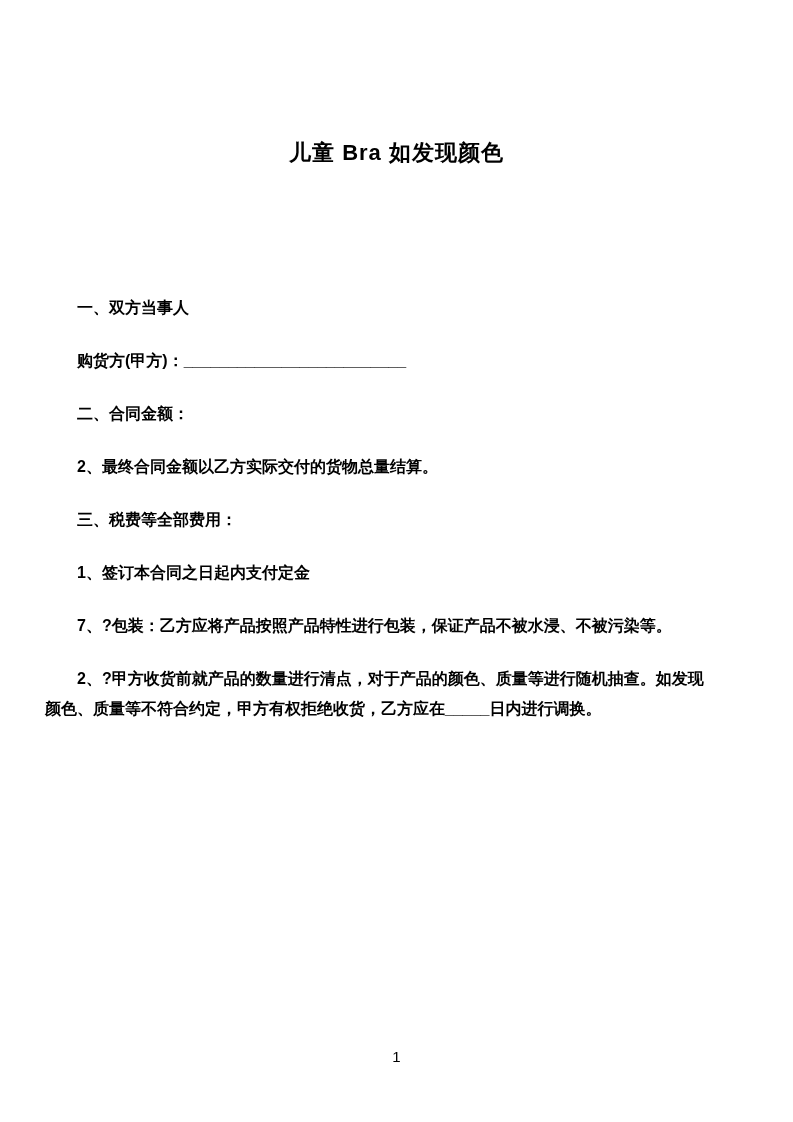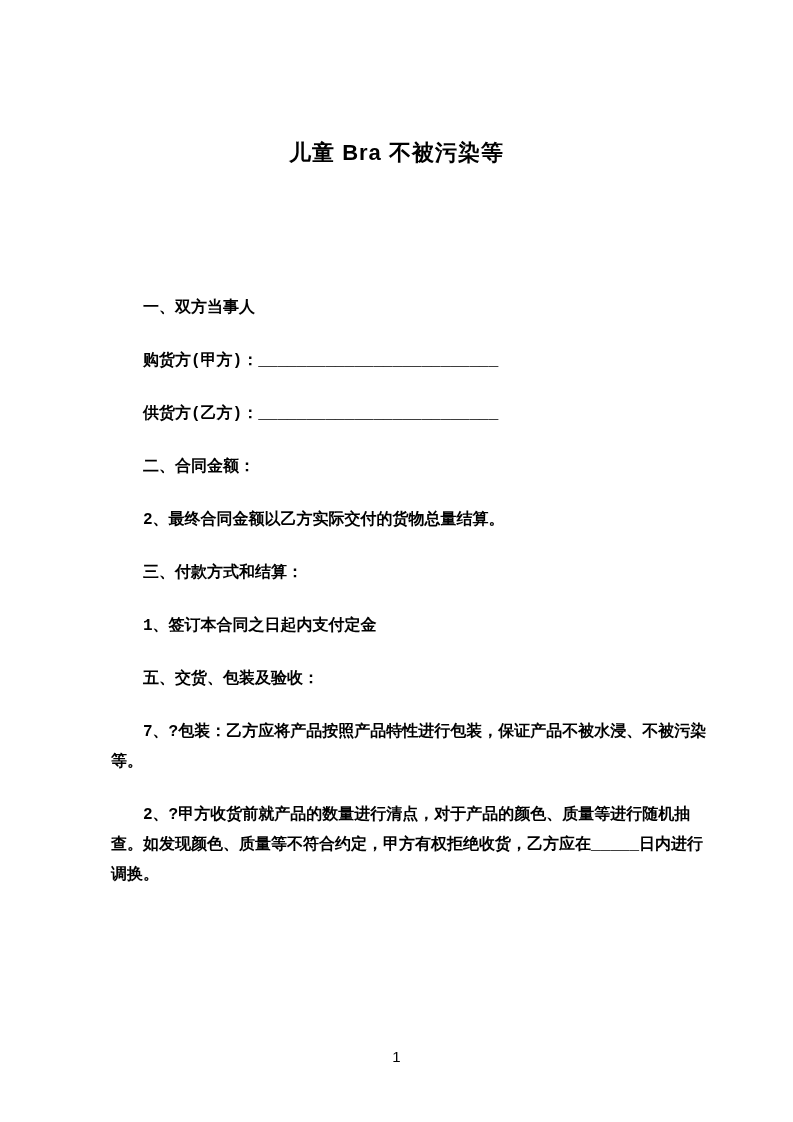--- a/index.html
+++ b/index.html
@@ -20,23 +20,22 @@
   .doc-title {
     margin: 0 0 125px 0;
     padding-top: 138px;
     font-size: 22px;
     line-height: 30px;
     font-weight: bold;
     text-align: center;
     letter-spacing: 1px;
   }
   .doc-content {
-    padding-left: 111px;
+    padding-left: 45px;
     padding-right: 86px;
-    font-family: Liberation Mono, monospace;
   }
   .doc-content p {
     margin: 0 0 23px 0;
     font-size: 16px;
     line-height: 30px;
     text-indent: 32px;
     text-align: left;
   }
   .page-footer {
     position: absolute;
@@ -47,30 +46,28 @@
     font-size: 15px;
     line-height: 22px;
     font-weight: normal;
   }
 </style>
 </head>
 <body>
 
 <div class="page">
 
-  <h1 class="doc-title">儿童 Bra 不被污染等</h1>
+  <h1 class="doc-title">儿童 Bra 如发现颜色</h1>
 
   <div class="doc-content">
     <p>一、双方当事人</p>
     <p>购货方(甲方)：_________________________</p>
-    <p>供货方(乙方)：_________________________</p>
     <p>二、合同金额：</p>
     <p>2、最终合同金额以乙方实际交付的货物总量结算。</p>
-    <p>三、付款方式和结算：</p>
+    <p>三、税费等全部费用：</p>
     <p>1、签订本合同之日起内支付定金</p>
-    <p>五、交货、包装及验收：</p>
     <p>7、?包装：乙方应将产品按照产品特性进行包装，保证产品不被水浸、不被污染等。</p>
     <p>2、?甲方收货前就产品的数量进行清点，对于产品的颜色、质量等进行随机抽查。如发现颜色、质量等不符合约定，甲方有权拒绝收货，乙方应在_____日内进行调换。</p>
   </div>
 
   <div class="page-footer">1</div>
 
 </div>
 
 </body></html>

